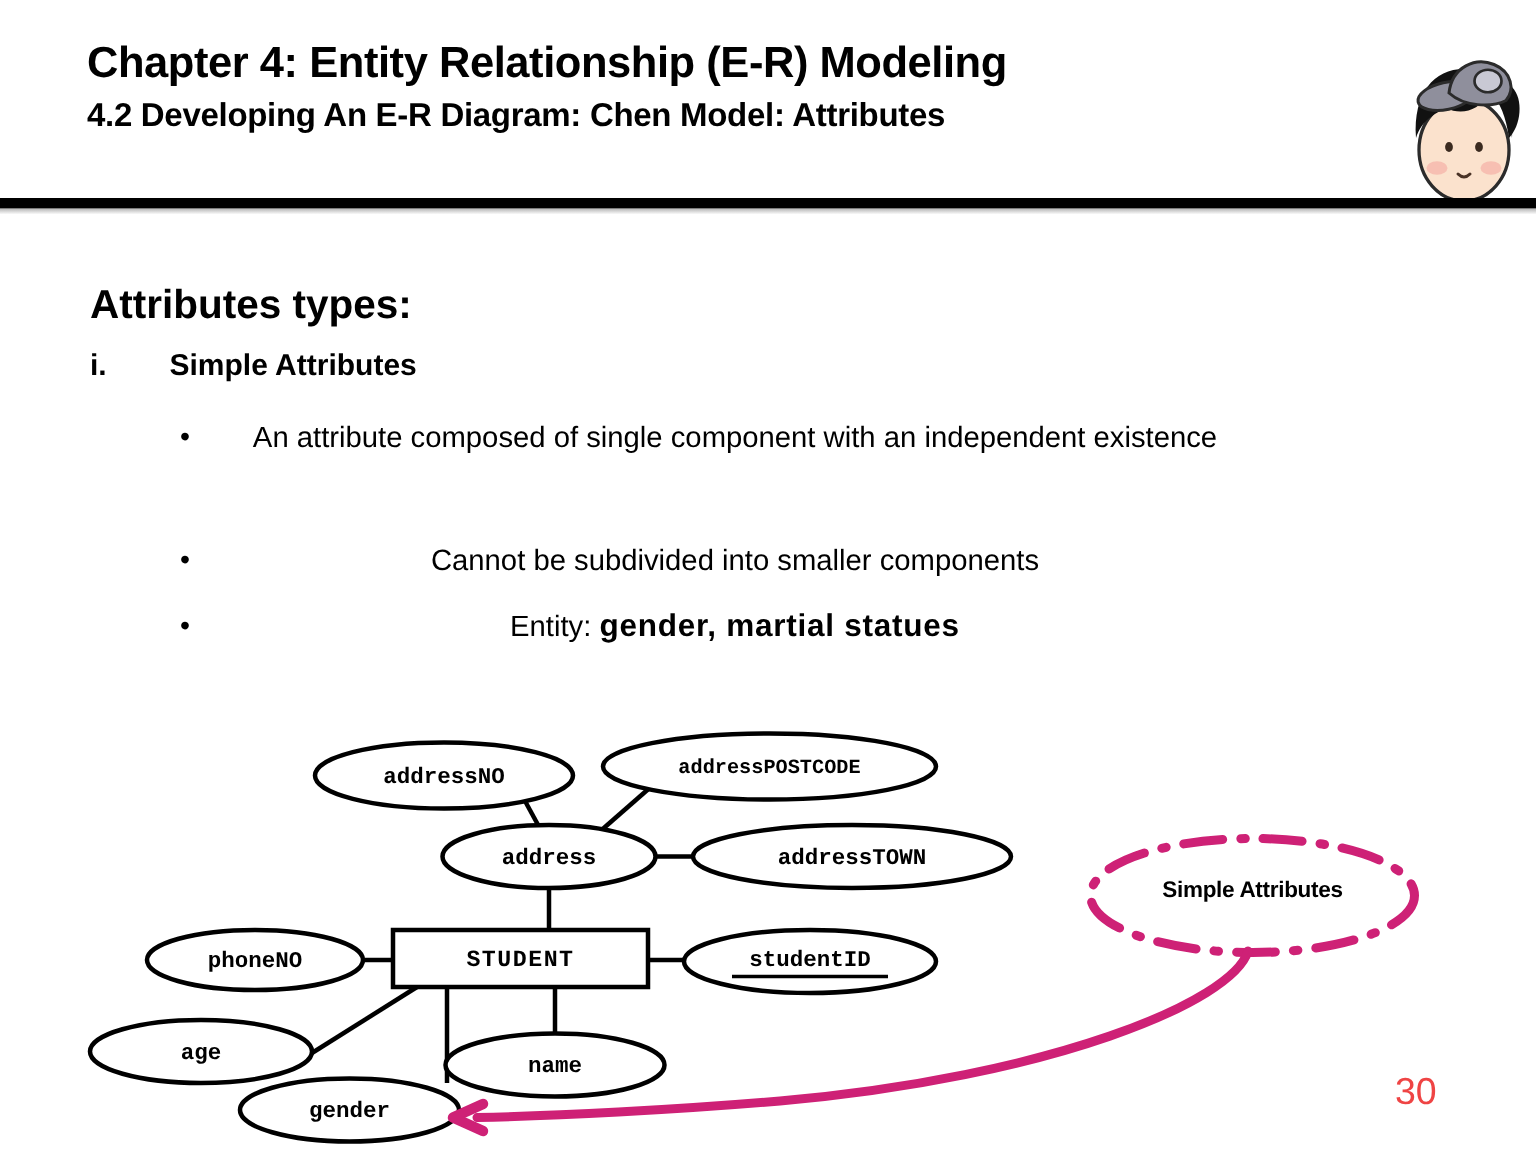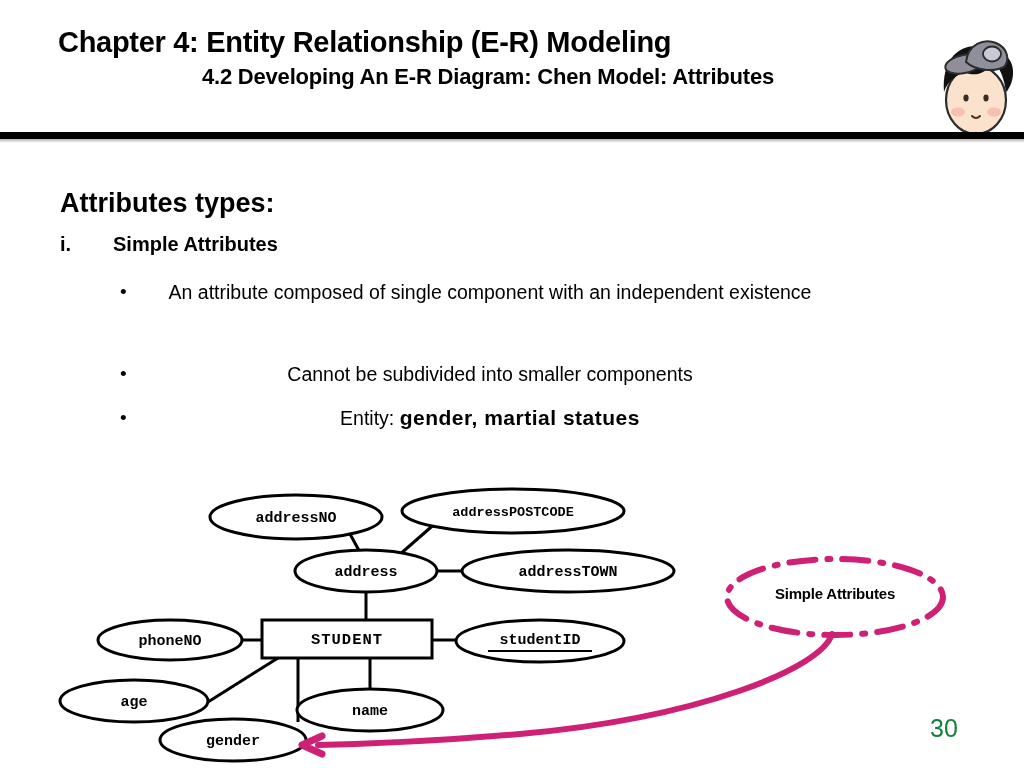--- a/index.html
+++ b/index.html
@@ -36,21 +36,20 @@
     letter-spacing: -0.3px;
     white-space: nowrap;
   }
   #page-subtitle {
     font-size: 22px;
     font-weight: bold;
     line-height: 30px;
     letter-spacing: -0.2px;
     white-space: nowrap;
     margin-top: 2px;
-    text-align: center;
   }
   #header-rule {
     position: absolute;
     left: 0;
     top: 132px;
     width: 1024px;
     height: 7px;
     background: #000000;
   }
   #header-rule-shadow {
@@ -185,21 +184,21 @@
     color: #000;
     letter-spacing: -0.2px;
   }
 
   
   #page-number {
     position: absolute;
     left: 930px;
     top: 714px;
     font-size: 25px;
-    color: #15803d;
+    color: #ef4444;
   }
 </style>
 </head>
 <body>
 
 <div id="slide-header">
   <div id="title-block">
     <div id="page-title">Chapter 4: Entity Relationship (E-R) Modeling</div>
     <div id="page-subtitle">4.2 Developing An E-R Diagram: Chen Model: Attributes</div>
   </div>

